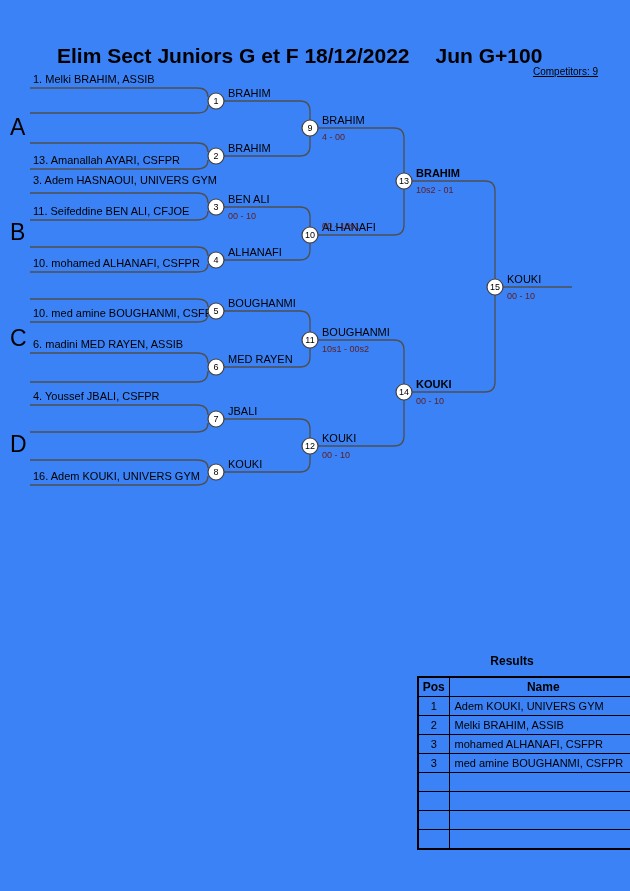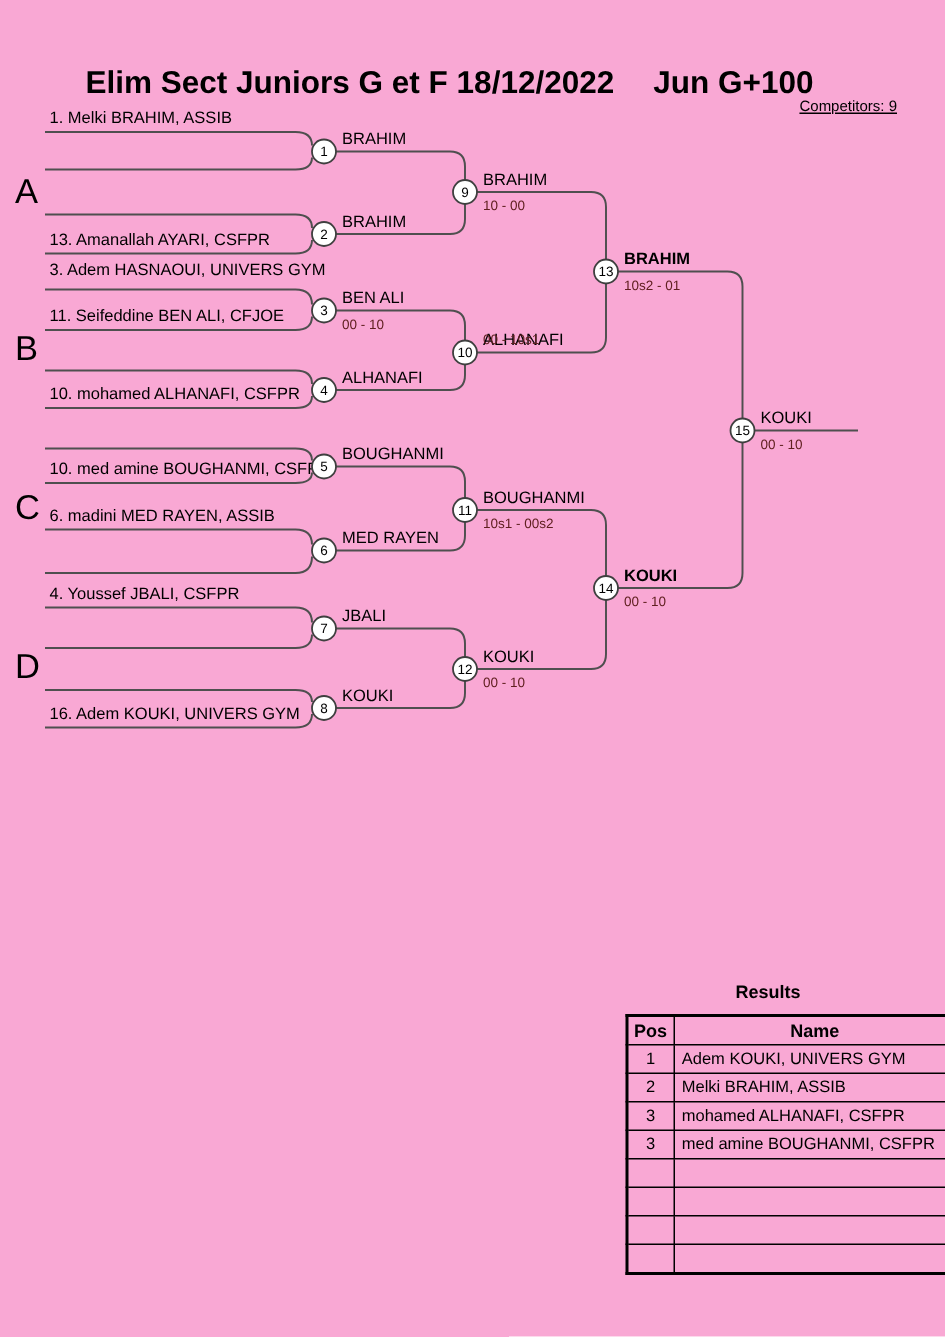--- a/index.html
+++ b/index.html
@@ -1,16 +1,16 @@
 <!DOCTYPE html>
 <html><head>
 <meta charset="utf-8">
 <style>
   html,body{margin:0;padding:0;background:#fff;}
-  .page{position:relative;width:630px;height:891px;background:#f9a8d4;overflow:hidden;
+  .page{position:relative;width:630px;height:891px;background:#3b82f6;overflow:hidden;
         font-family:"Liberation Sans",sans-serif;color:#000;}
   .title-row{position:absolute;left:57px;top:44px;display:flex;gap:26px;
              font-size:21px;font-weight:bold;letter-spacing:0px;}
   .competitors{position:absolute;right:32px;top:66px;font-size:10px;text-decoration:underline;}
   .section-letter{position:absolute;left:10px;font-size:23px;line-height:26px;font-weight:400;z-index:3;}
   .player{position:absolute;left:33px;font-size:11px;line-height:13px;z-index:1;}
   .lines-svg{position:absolute;left:0;top:0;z-index:2;pointer-events:none;}
   .mnum{position:absolute;width:16px;height:16px;font-size:9px;line-height:16px;
         text-align:center;z-index:3;}
   .winner{position:absolute;font-size:11px;line-height:13px;z-index:3;}
@@ -133,21 +133,21 @@
   <div class="winner" style="left:228px;top:458px;">KOUKI</div>
   <div class="winner" style="left:322px;top:114px;">BRAHIM</div>
   <div class="winner" style="left:322px;top:221px;">ALHANAFI</div>
   <div class="winner" style="left:322px;top:326px;">BOUGHANMI</div>
   <div class="winner" style="left:322px;top:432px;">KOUKI</div>
   <div class="winner bold" style="left:416px;top:167px;">BRAHIM</div>
   <div class="winner bold" style="left:416px;top:378px;">KOUKI</div>
   <div class="winner" style="left:507px;top:273px;">KOUKI</div>
 
   <div class="score" style="left:228px;top:211px;">00 - 10</div>
-  <div class="score" style="left:322px;top:132px;">10 - 00</div>
+  <div class="score" style="left:322px;top:132px;">4 - 00</div>
   <div class="score" style="left:322px;top:221px;">00 - 10s1</div>
   <div class="score" style="left:322px;top:344px;">10s1 - 00s2</div>
   <div class="score" style="left:322px;top:450px;">00 - 10</div>
   <div class="score" style="left:416px;top:185px;">10s2 - 01</div>
   <div class="score" style="left:416px;top:396px;">00 - 10</div>
   <div class="score" style="left:507px;top:291px;">00 - 10</div>
 
   <div class="results-title">Results</div>
   <table class="results-table">
     <colgroup>

